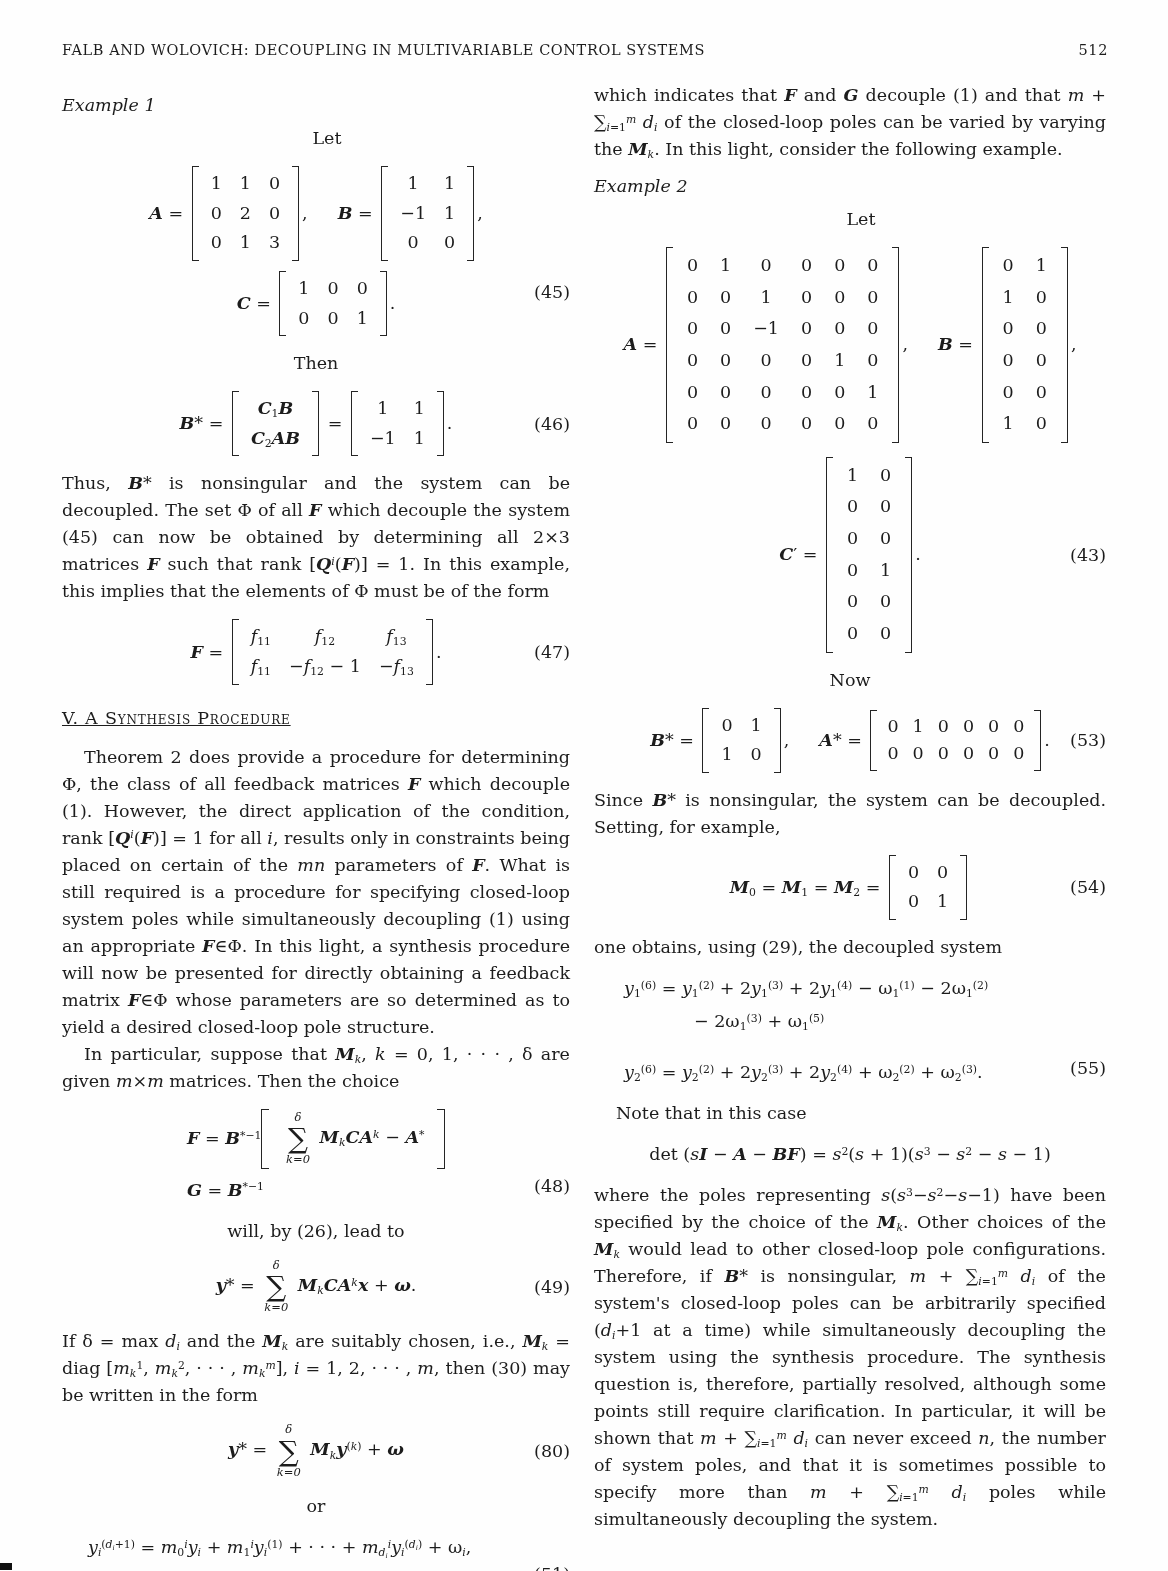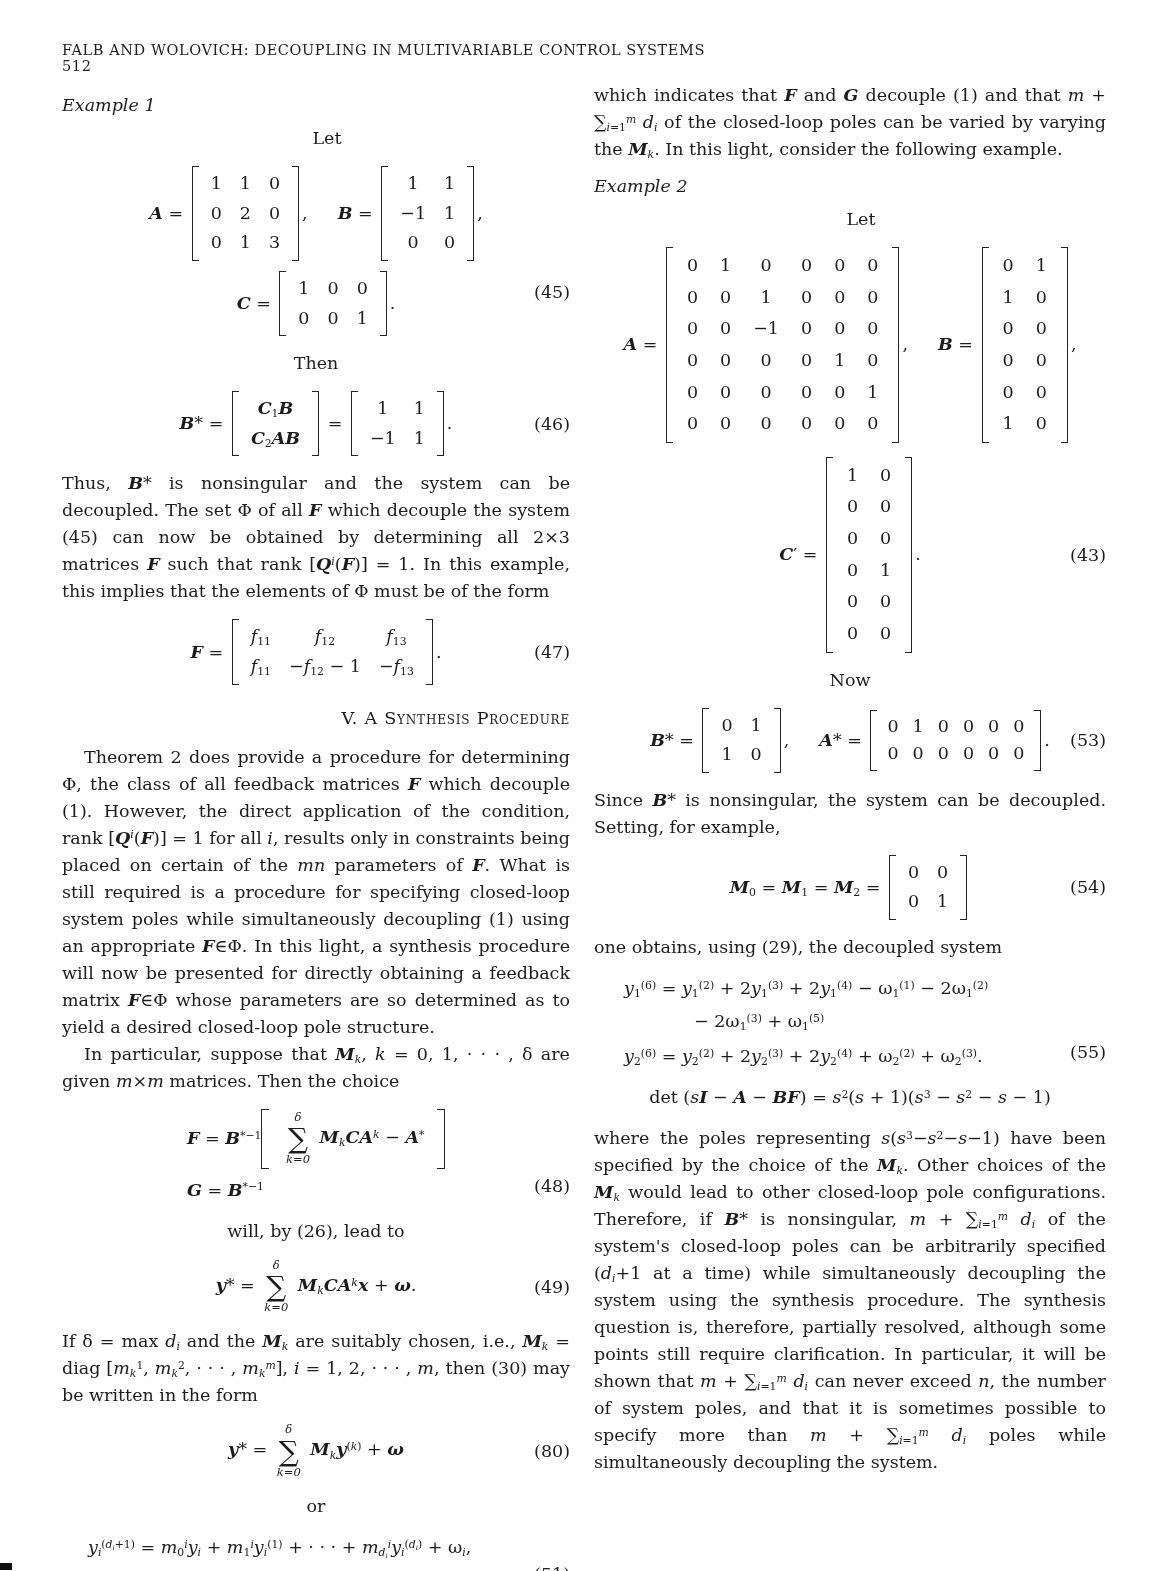--- a/index.html
+++ b/index.html
@@ -4,33 +4,34 @@
 <style>
   html,body{margin:0;padding:0;}
   body{
     width:1168px;height:1571px;background:#fefefe;color:#1c1c1c;
     font-family:"DejaVu Serif","Liberation Serif",serif;
     position:relative;overflow:hidden;
   }
   .running{
     position:absolute;top:42px;left:62px;right:60px;
     display:flex;justify-content:space-between;align-items:baseline;
-    font-size:14.5px;letter-spacing:0.6px;flex-direction:column;
+    font-size:14.5px;letter-spacing:0.6px;
   }
   .col{position:absolute;top:82px;font-size:17.5px;line-height:27px;}
   .col.left{left:62px;width:508px;}
   .col.right{left:594px;width:512px;}
   p.body{margin:0;text-align:justify;}
   p.ind{text-indent:22px;}
   .ex-heading{font-style:italic;margin:10px 0 6px;}
   .lead{margin:5px 7px;text-align:center;}
   .lead.ind{text-indent:22px;}
   .section-heading{
-    text-align:right;font-variant:small-caps;letter-spacing:0.8px;
+    text-align:left;font-variant:small-caps;letter-spacing:0.8px;
     margin:20px 0 12px;
+    text-decoration:underline;
   }
   .eq{position:relative;margin:14px 0;}
   .eqline{display:flex;justify-content:center;align-items:center;}
   .eqline.gaprow{margin-top:10px;}
   .eqblock{display:flex;flex-direction:column;align-items:flex-start;width:max-content;margin:0 auto;}
   .eqblock .eqline{justify-content:flex-start;}
   .eqblock .eqline + .eqline{margin-top:8px;}
   .seg{display:inline;white-space:pre;}
   .gap{display:inline-block;width:30px;}
   .eqnum{position:absolute;right:0;top:50%;transform:translateY(-50%);}
@@ -51,21 +52,21 @@
   .sumstack{display:inline-flex;flex-direction:column;align-items:center;vertical-align:middle;margin:0 4px;}
   .sum-top,.sum-bot{font-size:11.5px;line-height:1.15;font-style:italic;}
   .sum-sig{font-size:28px;line-height:1.05;}
   .bigwrap{display:inline-flex;align-items:center;}
   .bigbr{width:7px;height:58px;border:1.8px solid #242424;}
   .bigbr.l{border-right:none;margin-right:7px;}
   .bigbr.r{border-left:none;margin-left:7px;}
   .eq55 .eqline{justify-content:flex-start;}
   .eq55 .l1{padding-left:30px;}
   .eq55 .l2{padding-left:100px;margin-top:6px;}
-  .eq55 .l3{padding-left:30px;margin-top:8px;align-items:center;}
+  .eq55 .l3{padding-left:30px;margin-top:24px;align-items:center;}
   .eq51 .eqline{justify-content:flex-start;}
   .eq51 .l1{padding-left:26px;}
   .eq51 .l2{justify-content:flex-end;padding-right:96px;margin-top:4px;}
   .artifact{position:absolute;left:0;bottom:1px;width:12px;height:7px;background:#101010;}
 </style>
 </head>
 <body>
 
 <div class="running">
   <span>FALB AND WOLOVICH: DECOUPLING IN MULTIVARIABLE CONTROL SYSTEMS</span>
@@ -404,20 +405,21 @@
     </div>
     <div class="eqline l2">
       <span class="seg">− 2ω<sub>1</sub><sup>(3)</sup> + ω<sub>1</sub><sup>(5)</sup></span>
     </div>
     <div class="eqline l3">
       <span class="seg"><span class="iv">y</span><sub>2</sub><sup>(6)</sup> = <span class="iv">y</span><sub>2</sub><sup>(2)</sup> + 2<span class="iv">y</span><sub>2</sub><sup>(3)</sup> + 2<span class="iv">y</span><sub>2</sub><sup>(4)</sup> + ω<sub>2</sub><sup>(2)</sup> + ω<sub>2</sub><sup>(3)</sup>.</span>
     </div>
     <span class="eqnum b4">(55)</span>
   </div>
 
+  <p class="body ind">Note that in this case</p>
 
   <div class="eq">
     <div class="eqline">
       <span class="seg">det (<span class="iv">s</span><span class="bv">I</span> − <span class="bv">A</span> − <span class="bv">BF</span>) = <span class="iv">s</span><sup>2</sup>(<span class="iv">s</span> + 1)(<span class="iv">s</span><sup>3</sup> − <span class="iv">s</span><sup>2</sup> − <span class="iv">s</span> − 1)</span>
     </div>
   </div>
 
   <p class="body">where the poles representing <span class="iv">s</span>(<span class="iv">s</span><sup>3</sup>−<span class="iv">s</span><sup>2</sup>−<span class="iv">s</span>−1) have been specified by the choice of the <span class="bv">M</span><sub><span class="iv">k</span></sub>. Other choices of the <span class="bv">M</span><sub><span class="iv">k</span></sub> would lead to other closed-loop pole configurations. Therefore, if <span class="bv">B</span>* is nonsingular, <span class="iv">m</span> + ∑<sub><span class="iv">i</span>=1</sub><sup><span class="iv">m</span></sup> <span class="iv">d</span><sub><span class="iv">i</span></sub> of the system's closed-loop poles can be arbitrarily specified (<span class="iv">d</span><sub><span class="iv">i</span></sub>+1 at a time) while simultaneously decoupling the system using the synthesis procedure. The synthesis question is, therefore, partially resolved, although some points still require clarification. In particular, it will be shown that <span class="iv">m</span> + ∑<sub><span class="iv">i</span>=1</sub><sup><span class="iv">m</span></sup> <span class="iv">d</span><sub><span class="iv">i</span></sub> can never exceed <span class="iv">n</span>, the number of system poles, and that it is sometimes possible to specify more than <span class="iv">m</span> + ∑<sub><span class="iv">i</span>=1</sub><sup><span class="iv">m</span></sup> <span class="iv">d</span><sub><span class="iv">i</span></sub> poles while simultaneously decoupling the system.</p>
 </div>
 

